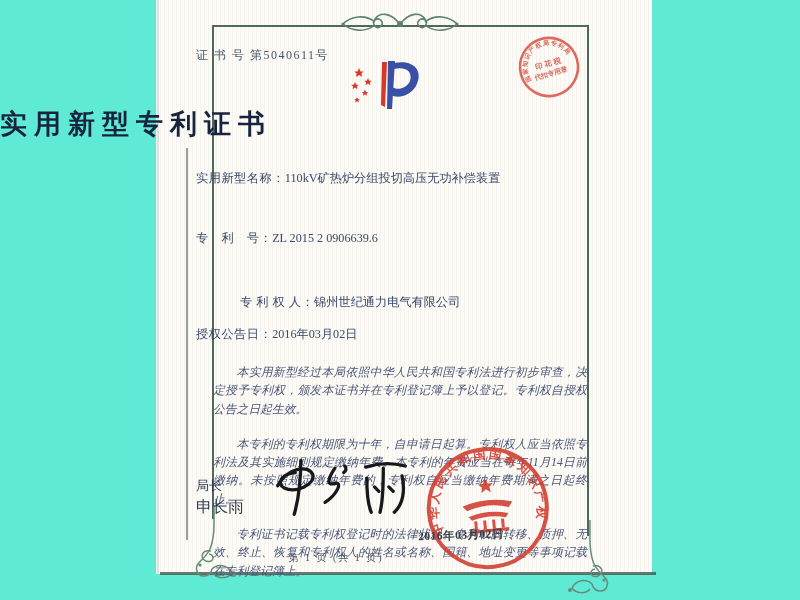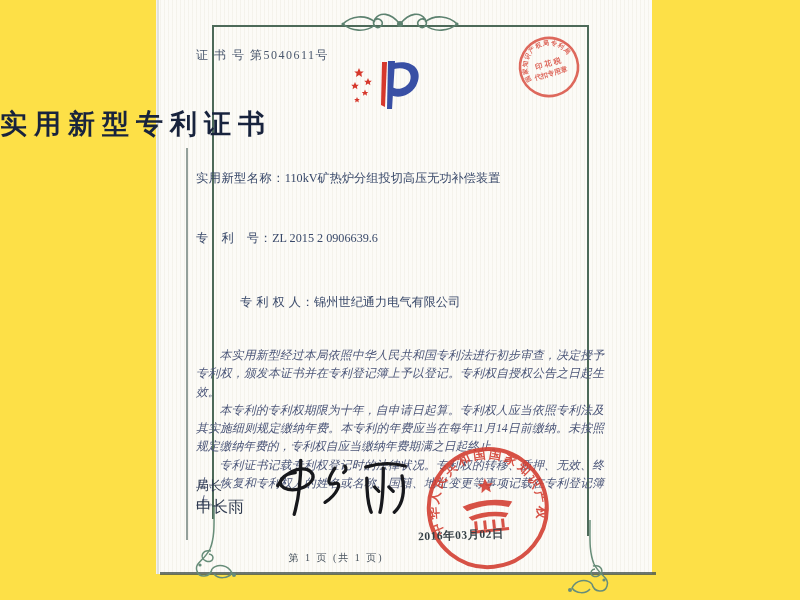--- a/index.html
+++ b/index.html
@@ -1,16 +1,16 @@
 <!DOCTYPE html>
 <html><head>
 <meta charset="utf-8">
 <style>
   html,body{margin:0;padding:0;background:#ffffff;}
-  #canvas{position:relative;width:800px;height:600px;background:#fde047;overflow:hidden;
+  #canvas{position:relative;width:800px;height:600px;background:#5eead4;overflow:hidden;
           font-family:"Liberation Serif","DejaVu Serif",serif;color:#3a4a66;}
   .abs{position:absolute;}
   
   .paper{left:156px;top:0;width:496px;height:574px;
          background:#fcfbf7;
          background-image:repeating-linear-gradient(90deg,rgba(236,233,222,.45) 0 1px,rgba(255,255,255,0) 1px 4px);}
   .paper-edge-left-faint{left:157px;top:0;width:2px;height:574px;background:#c9cec9;opacity:.55;}
   .paper-fold-shadow{left:186px;top:148px;width:2px;height:392px;background:#5c6f68;opacity:.65;}
   .paper-edge-bottom{left:160px;top:572px;width:496px;height:3px;background:#47554f;opacity:.8;}
   
@@ -20,21 +20,21 @@
   .frame-right{left:587px;top:25px;width:2px;height:511px;}
   .cert-no{left:196px;top:47px;font-size:12px;letter-spacing:1.5px;color:#47556b;}
   .logo{left:344px;top:58px;width:82px;height:54px;}
   .title{left:0;top:106px;width:800px;font-size:27px;font-weight:600;
          letter-spacing:7px;color:#18233d;}
   .field{left:196px;font-size:12.2px;color:#39496a;white-space:nowrap;}
   .field .lab{letter-spacing:.5px;}
   .f0{top:170px;} .f1{top:198px;} .f2{top:230px;} .f3{top:261px;} .f4{top:294px;margin-left:44px;} .f5{top:326px;}
   .paras{left:196px;top:346px;width:408px;font-size:11.8px;line-height:1.55;
          color:#4a5578;text-align:justify;font-style:italic;}
-  .paras p{margin:0;text-indent:2em;}
+  .paras p{margin:17px;text-indent:2em;}
   .sig-title{left:196px;top:477px;font-size:13px;color:#2f3b50;}
   .sig-name{left:196px;top:497px;font-size:16px;color:#2f3b50;}
   .autograph{left:262px;top:455px;width:170px;height:66px;}
   .footer{left:0;top:551px;width:672px;text-align:center;font-size:10px;color:#4a5560;letter-spacing:2px;}
   .seal{left:423px;top:444px;width:132px;height:132px;opacity:.88;transform:rotate(-6deg);}
   .seal-date{left:418px;top:527px;width:130px;font-size:11.5px;color:#343f45;
              letter-spacing:.5px;transform:rotate(-2deg);font-weight:600;}
   .tax-seal{left:516px;top:34px;width:66px;height:66px;opacity:.82;transform:rotate(-16deg);}
   .orn-top{left:333px;top:8px;width:134px;height:30px;}
   .orn-bl{left:190px;top:505px;width:52px;height:76px;}
@@ -101,20 +101,21 @@
       <polygon points="44,3 51,3 48,51 43,51"></polygon>
       <path d="M50,5 C70,1 80,13 72,28 C66,38 54,41 47,37 L48,29 C54,33 63,30 66,23 C69,14 62,8 50,11 Z"></path>
     </g>
   </svg>
 
   <div class="abs title">实用新型专利证书</div>
 
   <div class="abs field f0"><span class="lab">实用新型名称：</span><span>110kV矿热炉分组投切高压无功补偿装置</span></div>
   <div class="abs field f2"><span class="lab">专　利　号：</span><span>ZL 2015 2 0906639.6</span></div>
   <div class="abs field f4"><span class="lab">专 利 权 人：</span><span>锦州世纪通力电气有限公司</span></div>
+  <div class="abs field f5"><span class="lab">授权公告日：</span><span>2016年03月02日</span></div>
 
   <div class="abs paras">
     <p>本实用新型经过本局依照中华人民共和国专利法进行初步审查，决定授予专利权，颁发本证书并在专利登记簿上予以登记。专利权自授权公告之日起生效。</p>
     <p>本专利的专利权期限为十年，自申请日起算。专利权人应当依照专利法及其实施细则规定缴纳年费。本专利的年费应当在每年11月14日前缴纳。未按照规定缴纳年费的，专利权自应当缴纳年费期满之日起终止。</p>
     <p>专利证书记载专利权登记时的法律状况。专利权的转移、质押、无效、终止、恢复和专利权人的姓名或名称、国籍、地址变更等事项记载在专利登记簿上。</p>
   </div>
 
   <div class="abs sig-title">局长</div>
   <div class="abs sig-name">申长雨</div>
   <svg class="abs autograph" viewBox="0 0 150 60">

